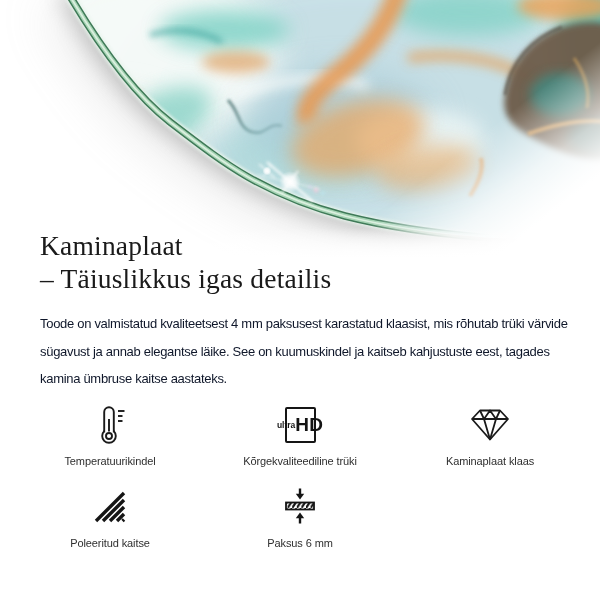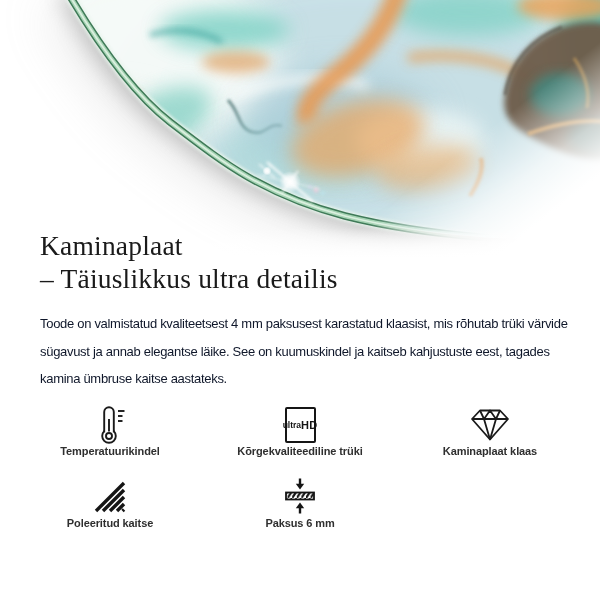--- a/index.html
+++ b/index.html
@@ -27,31 +27,31 @@
   }
 
   .features{
     position:absolute;top:405px;left:40px;right:40px;
     display:grid;grid-template-columns:140px 230px 140px;
     justify-content:space-between;row-gap:19px;
   }
   .feature{display:flex;flex-direction:column;align-items:center;}
   .icon-box{height:40px;display:flex;align-items:center;justify-content:center;}
   .feature .label{
-    font-size:11px;line-height:13px;color:#2f2f2f;
-    text-align:center;letter-spacing:-.1px;white-space:nowrap;font-weight:bold;
+    margin-top:10px;font-size:11px;line-height:13px;color:#2f2f2f;
+    text-align:center;letter-spacing:-.1px;white-space:nowrap;
   }
 
   .uhd{
     width:31px;height:36px;border:2.5px solid #151515;border-radius:2px;
     display:flex;flex-direction:row;align-items:center;justify-content:center;
     color:#141414;box-sizing:border-box;
   }
   .uhd .t{font-size:8.5px;line-height:9px;font-weight:700;}
-  .uhd .b{font-size:11px;line-height:14px;font-weight:800;letter-spacing:.2px;}
+  .uhd .b{font-size:19px;line-height:14px;font-weight:800;letter-spacing:.2px;}
 </style>
 </head>
 <body>
 
 <div class="page">
 
   <div class="hero">
     <svg width="600" height="270" viewBox="0 0 600 270">
       <defs>
         <filter id="b1" x="-60%" y="-60%" width="220%" height="220%">
@@ -161,21 +161,21 @@
         <line x1="258" y1="175" x2="320" y2="189" stroke="#ffffff" stroke-width="1.2" opacity="0.7" filter="url(#b1)"></line>
         <circle cx="267" cy="171" r="4.5" fill="url(#glow)"></circle>
         <line x1="259" y1="164" x2="275" y2="178" stroke="#ffffff" stroke-width="1.5" opacity="0.85" filter="url(#b1)"></line>
         <line x1="271" y1="165" x2="263" y2="177" stroke="#ffffff" stroke-width="1.1" opacity="0.7" filter="url(#b1)"></line>
       </g>
     </svg>
   </div>
 
   <h1 class="title">
     <span>Kaminaplaat</span>
-    <span>– Täiuslikkus ultra detailis</span>
+    <span>– Täiuslikkus igas detailis</span>
   </h1>
 
   <p class="desc">Toode on valmistatud kvaliteetsest 4 mm paksusest karastatud klaasist, mis rõhutab trüki värvide sügavust ja annab elegantse läike. See on kuumuskindel ja kaitseb kahjustuste eest, tagades kamina ümbruse kaitse aastateks.</p>
 
   <div class="features">
 
     <div class="feature">
       <div class="icon-box">
         <svg width="30" height="40" viewBox="0 0 30 40">
           <g stroke="#1a1a1a" stroke-width="1.9" fill="none">

